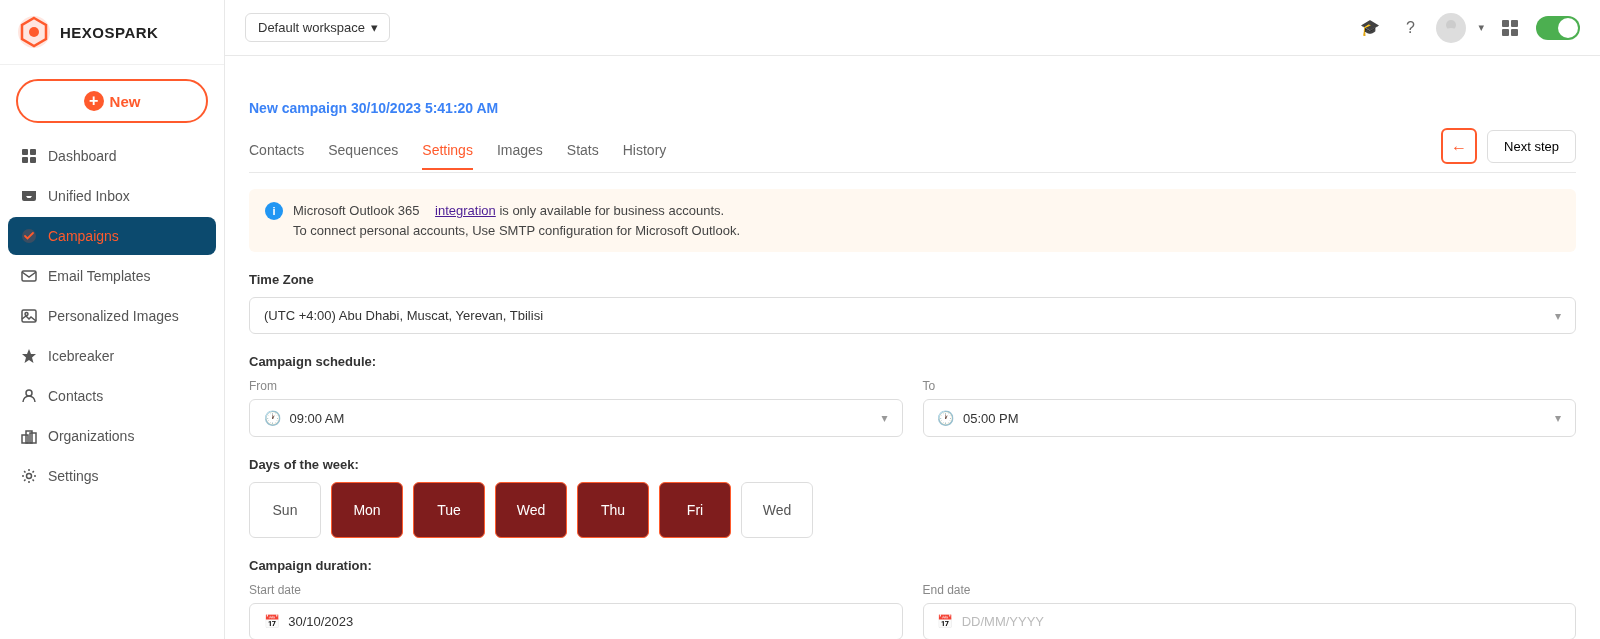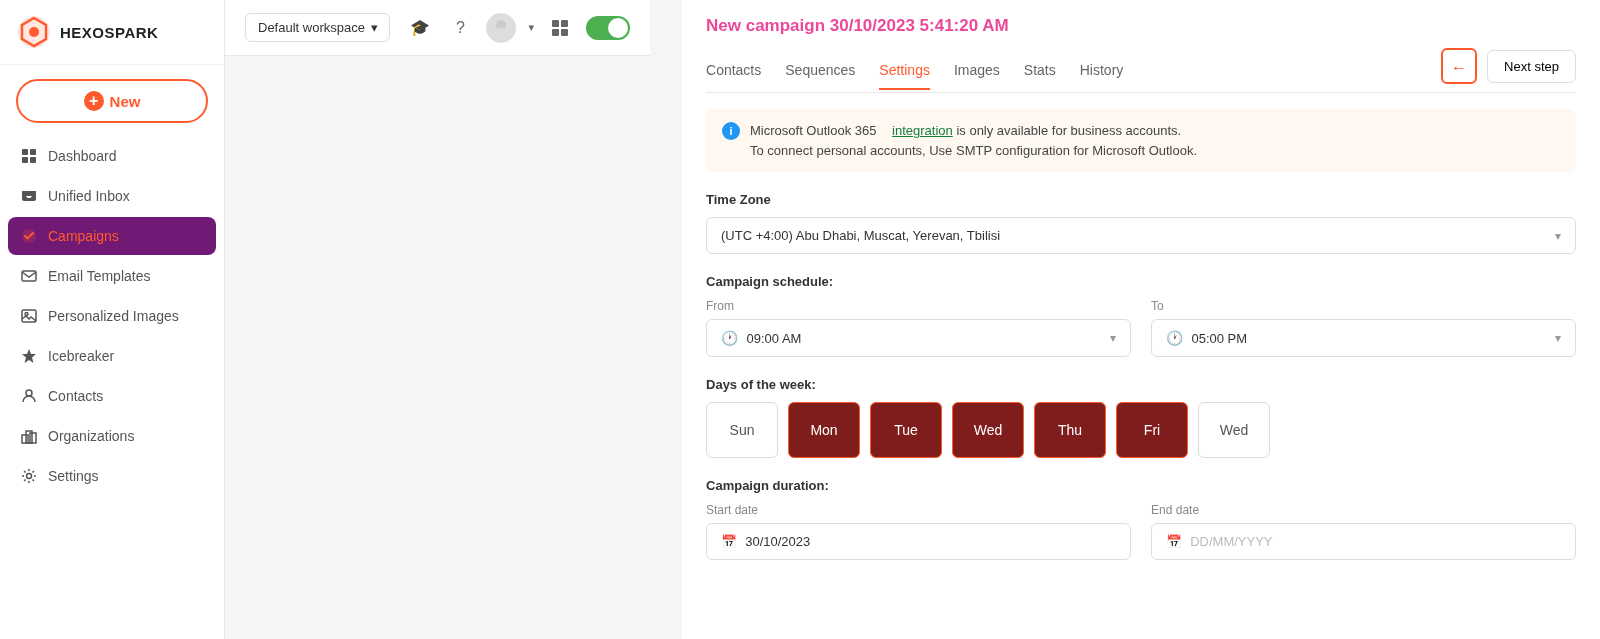--- a/index.html
+++ b/index.html
@@ -68,36 +68,35 @@
       align-items: center;
       gap: 10px;
       padding: 10px 12px;
       border-radius: 8px;
       cursor: pointer;
       color: #555;
       font-size: 14px;
       font-weight: 500;
     }
     .nav-item.active {
-      background: #701a75;
+      background: #0c4a6e;
       color: #ff5a2c;
     }
     .nav-icon {
       width: 18px; height: 18px;
       display: flex; align-items: center; justify-content: center;
       flex-shrink: 0;
     }
 
     
     .main {
       flex: 1;
       display: flex;
-      flex-direction: row;
+      flex-direction: column;
       overflow: hidden;
-      gap: 32px;
     }
 
     
     .topbar {
       background: #fff;
       border-bottom: 1px solid #e8e8e8;
       padding: 0 20px;
       display: flex;
       align-items: center;
       height: 56px;
@@ -172,24 +171,25 @@
       flex: 1;
       display: flex;
       flex-direction: column;
       background: #fff;
       overflow: hidden;
     }
     .content-header {
       padding: 16px 24px 0;
     }
     .campaign-title {
-      font-size: 17px;
+      font-size: 14px;
       font-weight: 600;
-      color: #ec4899;
+      color: #3b82f6;
       margin-bottom: 12px;
+      margin-top: 28px;
     }
     .tabs {
       display: flex;
       gap: 24px;
       border-bottom: 1px solid #e8e8e8;
       align-items: center;
     }
     .tab {
       padding: 10px 0;
       font-size: 14px;
@@ -252,21 +252,21 @@
       width: 18px; height: 18px;
       background: #2196F3;
       border-radius: 50%;
       display: flex; align-items: center; justify-content: center;
       color: #fff;
       font-size: 11px;
       font-weight: 700;
       flex-shrink: 0;
       margin-top: 1px;
     }
-    .info-link { color: #15803d; text-decoration: underline; cursor: pointer; padding-left: 12px; }
+    .info-link { color: #4c1d95; text-decoration: underline; cursor: pointer; padding-left: 12px; }
 
     .section-label {
       font-size: 13px;
       font-weight: 600;
       color: #333;
       margin-bottom: 10px;
     }
     .section { margin-bottom: 20px; }
 
     .select-field {

